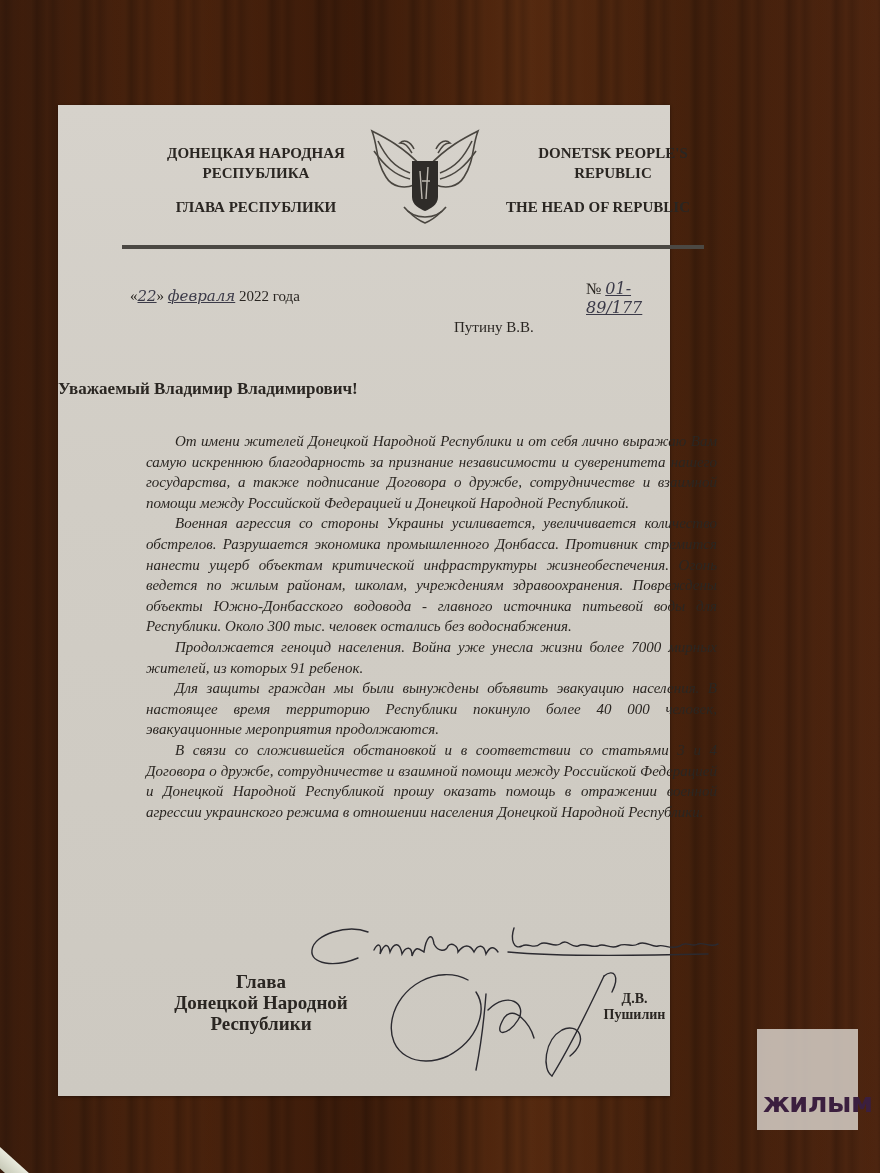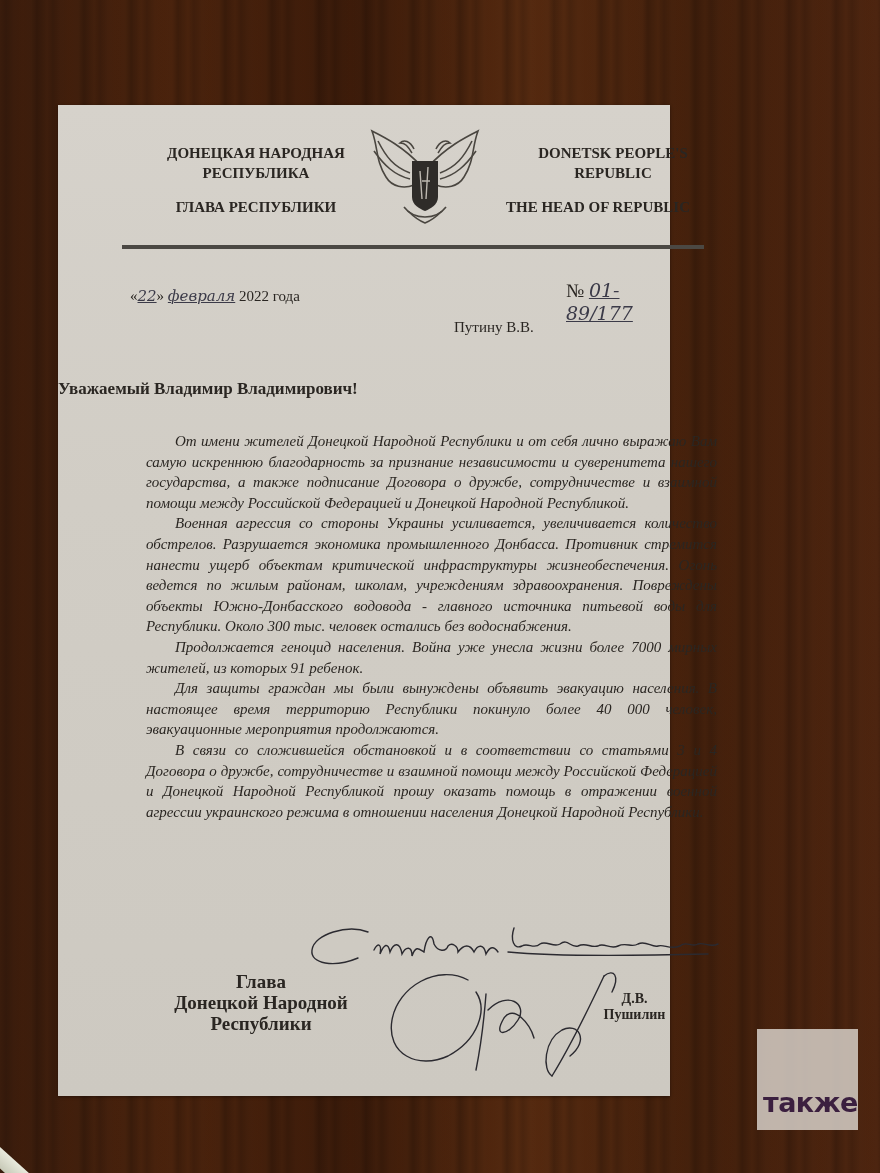--- a/index.html
+++ b/index.html
@@ -20,21 +20,21 @@
   }
   .hdr { position: absolute; font-weight: bold; font-size: 15px; text-align: center; line-height: 20px; }
   .hdr-left { left: 88px; top: 38px; width: 220px; }
   .hdr-left-sub { left: 88px; top: 92px; width: 220px; }
   .hdr-right { left: 460px; top: 38px; width: 190px; }
   .hdr-right-sub { left: 440px; top: 92px; width: 200px; }
   .emblem { position: absolute; left: 306px; top: 22px; width: 122px; height: 100px; }
   .rule { position: absolute; left: 64px; top: 140px; width: 582px; height: 4px; background: #4b4843; }
   .date { position: absolute; left: 72px; top: 182px; font-size: 15px; }
   .hand { font-family: "DejaVu Serif", serif; font-style: italic; color: #3b3a48; text-decoration: underline; text-decoration-thickness: 1px; }
-  .num { position: absolute; left: 508px; top: 174px; font-size: 19px; }
+  .num { position: absolute; left: 528px; top: 174px; font-size: 16px; }
   .addressee { position: absolute; left: 396px; top: 212px; font-size: 15px; line-height: 21px; }
   .greeting { position: absolute; left: 0; width: 700px; top: 274px; text-align: left; font-weight: bold; font-size: 17px; }
   .body { position: absolute; left: 88px; top: 326px; width: 571px; font-size: 15px; line-height: 20.6px; text-align: justify; }
   .body p { margin: 0; text-indent: 29px; font-style: italic; }
   .sig-title { position: absolute; left: 80px; top: 866px; width: 246px; text-align: center; font-weight: bold; font-size: 19px; line-height: 21px; }
   .sig-name { position: absolute; left: 541px; top: 886px; font-weight: bold; font-size: 14px; text-align: center; }
   .closing { position: absolute; left: 250px; top: 815px; width: 460px; height: 180px; }
   .tass {
     position: absolute; left: 757px; top: 1029px; width: 101px; height: 101px;
     background: rgba(220,214,206,0.82);
@@ -122,14 +122,14 @@
   </svg>
 
   <div class="sig-title">
     <div>Глава</div>
     <div>Донецкой Народной Республики</div>
   </div>
   <div class="sig-name">Д.В. Пушилин</div>
 </div>
 
 <div class="tass">
-  <span>также</span>
+  <span>жилым</span>
 </div>
 
 </body></html>

